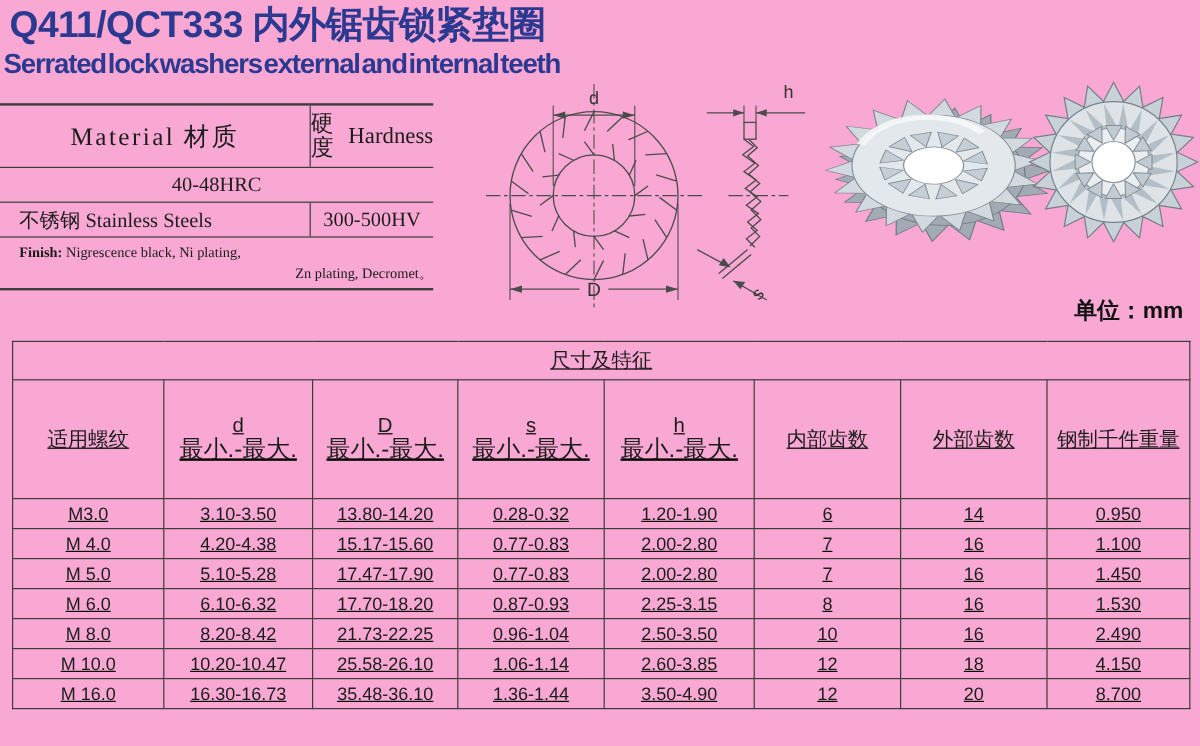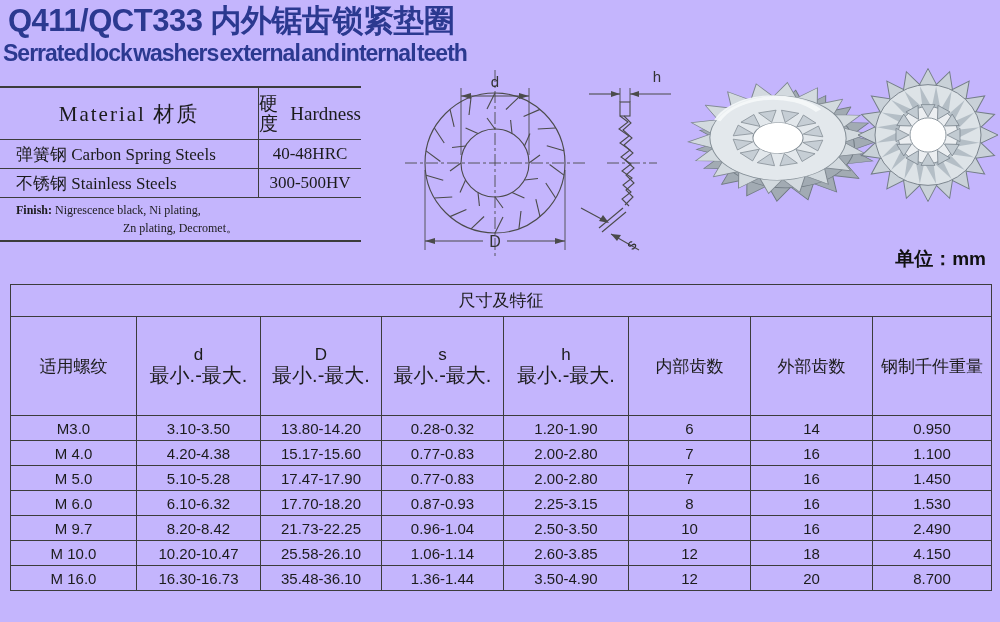--- a/index.html
+++ b/index.html
@@ -1,16 +1,16 @@
 <!DOCTYPE html>
 <html><head>
 <meta charset="utf-8">
 <style>
   html,body{margin:0;padding:0;background:#fff;}
-  #page{position:relative;width:1000px;height:622px;background:#c4b5fd;overflow:hidden;
+  #page{position:relative;width:1000px;height:622px;background:#f9a8d4;overflow:hidden;
         font-family:"Liberation Sans",sans-serif;}
   
   .title{position:absolute;left:8px;top:0px;font-size:31px;font-weight:bold;
          color:#2b3990;letter-spacing:-0.5px;white-space:nowrap;}
   .subtitle{position:absolute;left:3px;top:40px;font-size:23px;font-weight:bold;
          color:#2b3990;letter-spacing:-1px;word-spacing:-4px;white-space:nowrap;}
   
   .mat{position:absolute;left:0;top:86px;width:361px;border-top:2px solid #3c3c3c;
        font-family:"Liberation Serif",serif;color:#1b1b1b;}
   .mrow{display:flex;border-bottom:1px solid #3c3c3c;align-items:stretch;}
@@ -18,29 +18,29 @@
        display:flex;align-items:center;}
   .mc2{flex:1;display:flex;align-items:center;justify-content:center;}
   .mhead{height:51px;}
   .mhead .mc1{justify-content:center;font-size:21px;letter-spacing:2px;}
   .mhead .mc2{flex-direction:row;line-height:1.05;font-size:19px;}
   .mdata{height:28px;}
   .mdata .mc1{padding-left:16px;font-size:17px;}
   .mdata .mc2{font-size:17px;}
   .finish{border-bottom:2px solid #3c3c3c;padding:5px 0 3px;font-size:12px;}
   .f1{padding-left:16px;}
-  .f2{text-align:center;margin-top:2px;}
+  .f2{text-align:right;margin-top:2px;}
   .f3{margin-top:-11px;padding-left:2px;}
   
   .linedraw{position:absolute;left:385px;top:58px;}
   .photos{position:absolute;left:678px;top:58px;}
   .unit{position:absolute;top:246px;right:14px;font-size:19px;font-weight:bold;color:#111;}
   
   table.spec{position:absolute;left:10px;top:284px;width:981px;border-collapse:collapse;
-             table-layout:fixed;}
+             table-layout:fixed;text-decoration:underline;}
   table.spec td{border:1px solid #3c3c3c;text-align:center;vertical-align:middle;
              font-size:15px;color:#1c1c1c;padding:0;overflow:hidden;}
   tr.cap td{height:31px;font-size:17px;}
   tr.head td{height:98px;font-size:17px;}
   tr.data td{height:24px;}
   .dim-letter{font-size:17px;line-height:1.15;}
   .dim-range{font-size:20px;line-height:1.15;}
   svg line,svg circle,svg path,svg polyline,svg rect{vector-effect:none;}
 </style>
 </head>
@@ -53,21 +53,20 @@
 
   <div class="mat">
     <div class="mrow mhead">
       <div class="mc1">Material 材质</div>
       <div class="mc2">
         <span>硬度</span>
         <span>Hardness</span>
       </div>
     </div>
     <div class="mrow mdata">
-      <div class="mc1">弹簧钢 Carbon Spring Steels</div>
       <div class="mc2">40-48HRC</div>
     </div>
     <div class="mrow mdata">
       <div class="mc1">不锈钢 Stainless Steels</div>
       <div class="mc2">300-500HV</div>
     </div>
     <div class="finish">
       <div class="f1"><b>Finish:</b> <span>Nigrescence black,  Ni plating,</span></div>
       <div class="f2">Zn plating, Decromet。</div>
     </div>
@@ -365,21 +364,21 @@
       <td>M 6.0</td>
       <td>6.10-6.32</td>
       <td>17.70-18.20</td>
       <td>0.87-0.93</td>
       <td>2.25-3.15</td>
       <td>8</td>
       <td>16</td>
       <td>1.530</td>
     </tr>
     <tr class="data">
-      <td>M 9.7</td>
+      <td>M 8.0</td>
       <td>8.20-8.42</td>
       <td>21.73-22.25</td>
       <td>0.96-1.04</td>
       <td>2.50-3.50</td>
       <td>10</td>
       <td>16</td>
       <td>2.490</td>
     </tr>
     <tr class="data">
       <td>M 10.0</td>

